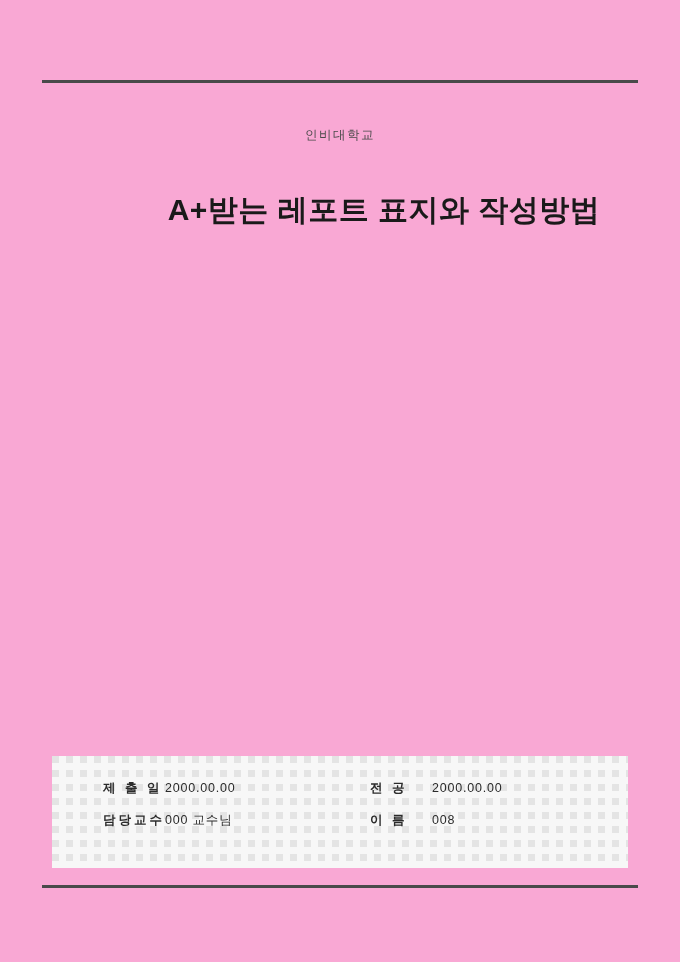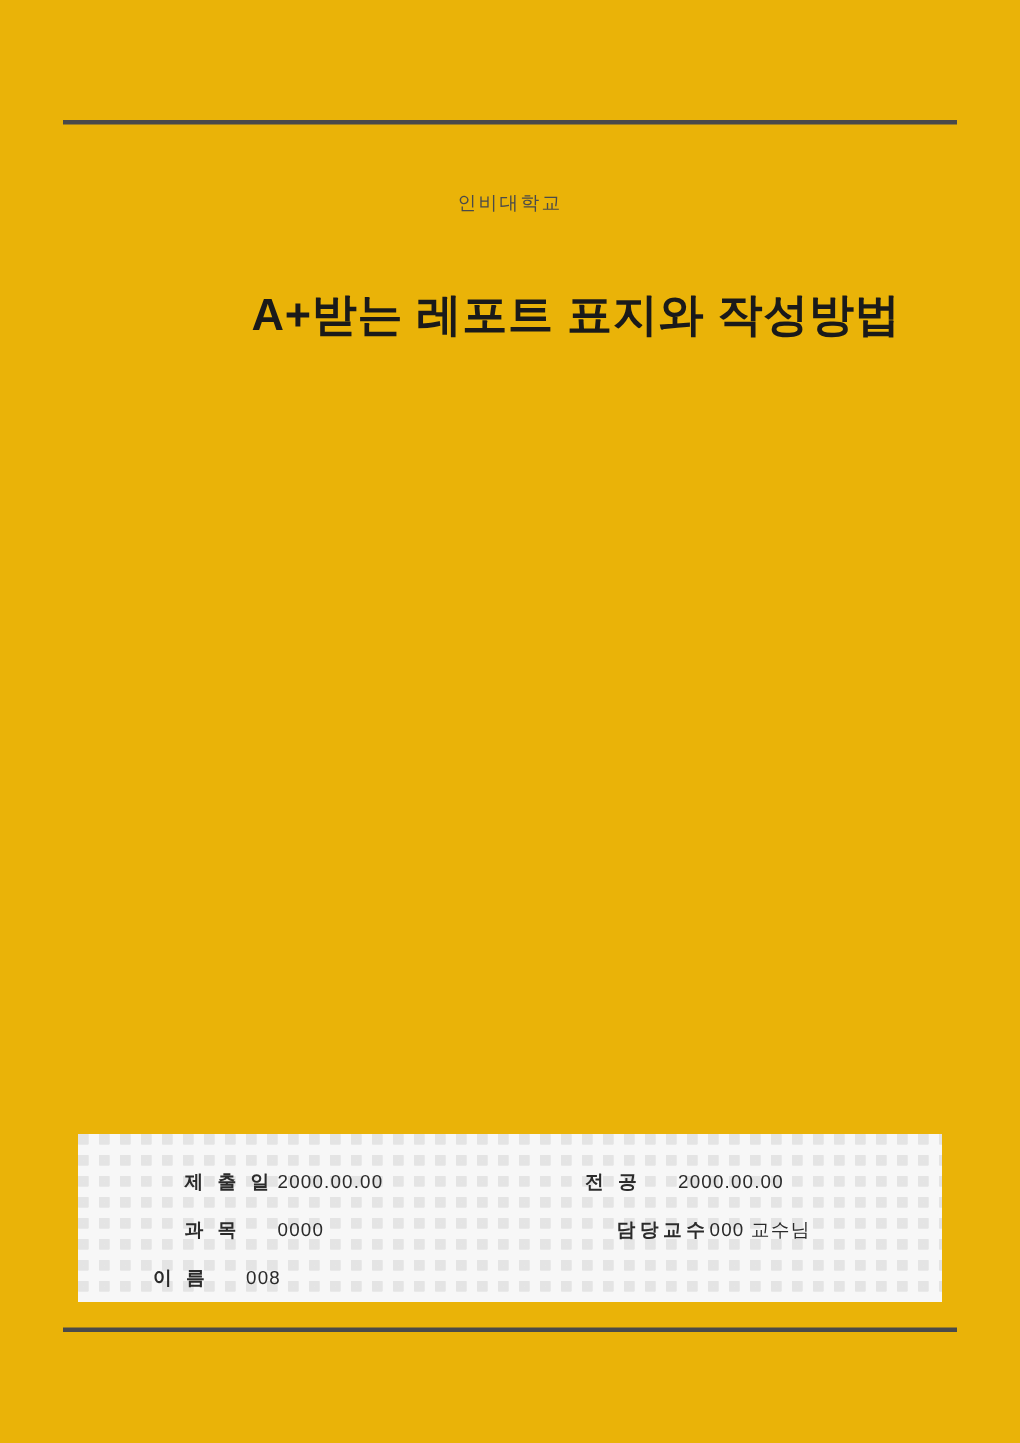--- a/index.html
+++ b/index.html
@@ -15,21 +15,21 @@
     position: relative;
     overflow: hidden;
   }
 
   .page {
     position: absolute;
     left: 0;
     top: 0;
     width: 680px;
     height: 962px;
-    background: #eab308;
+    background: #f9a8d4;
   }
 
   
   .rule {
     position: absolute;
     left: 42px;
     width: 596px;
     height: 3px;
     background: #4a4a4a;
   }
@@ -86,21 +86,21 @@
       linear-gradient(135deg, #e4e4e4 25%, transparent 25%),
       linear-gradient(225deg, #e4e4e4 25%, transparent 25%),
       linear-gradient(315deg, #e4e4e4 25%, transparent 25%),
       linear-gradient(45deg,  #e4e4e4 25%, transparent 25%);
     background-size: 14px 14px;
     background-position: 0 0, 7px 0, 7px -7px, 0px 7px;
   }
 
   .info-grid {
     position: absolute;
-    left: 68px;
+    left: 48px;
     top: 756px;
     width: 576px;
     height: 112px;
     display: grid;
     grid-template-columns: 1fr 1fr;
     grid-template-rows: 1fr 1fr 1fr;
     align-items: center;
     padding-top: 16px;
     box-sizing: border-box;
   }
@@ -144,24 +144,20 @@
 
     <div class="info-cell col-left">
       <span class="info-label">제 출 일</span>
       <span class="info-value">2000.00.00</span>
     </div>
     <div class="info-cell col-right">
       <span class="info-label">전  공</span>
       <span class="info-value">2000.00.00</span>
     </div>
 
-    <div class="info-cell col-left">
-      <span class="info-label">과    목</span>
-      <span class="info-value">0000</span>
-    </div>
 
     <div class="info-cell col-left">
       <span class="info-label">담당교수</span>
       <span class="info-value">000 교수님</span>
     </div>
     <div class="info-cell col-right">
       <span class="info-label">이  름</span>
       <span class="info-value">008</span>
     </div>
 

